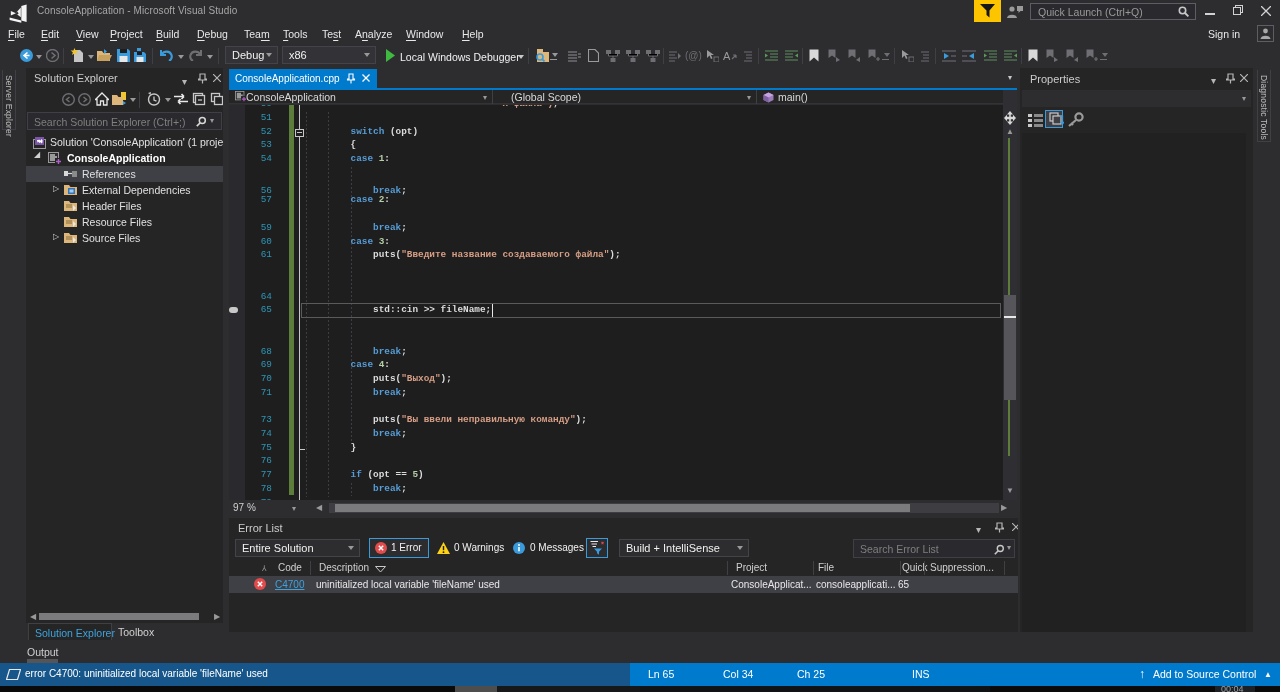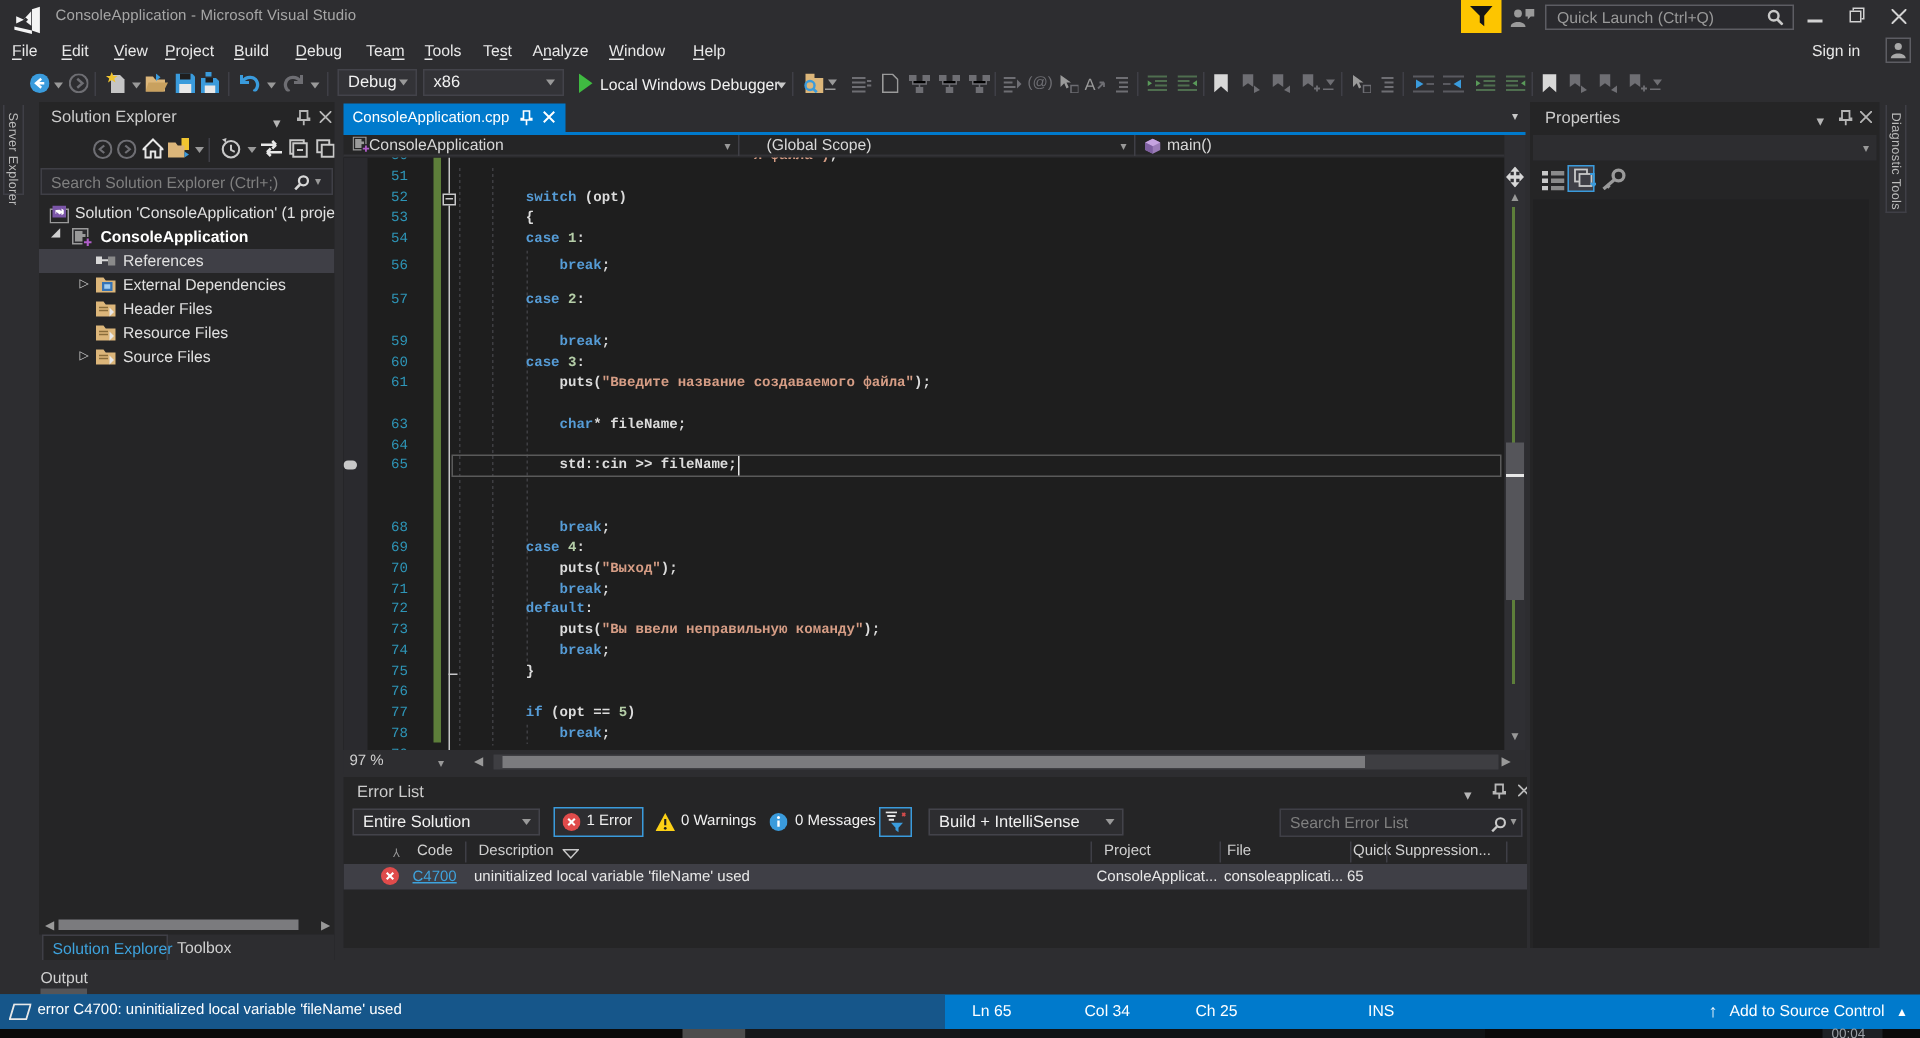--- a/index.html
+++ b/index.html
@@ -492,33 +492,31 @@
     <div class="abs" style="left:0px;top:201.5px;width:9px;height:6px;background:#c8c8c8;border-radius:3px"></div>
     <div class="abs" style="left:70px;top:344px;width:6px;height:1px;background:#c8c8ca"></div>
     <div class="abs" style="left:65.5px;top:23.5px;width:9px;height:8px;border:1px solid #c8c8ca;background:#1e1e1e"></div>
     <div class="abs" style="left:67.5px;top:27px;width:5px;height:1px;background:#c8c8c8"></div>
     <div class="abs" style="left:262.5px;top:199px;width:1px;height:13px;background:#e8e8e8"></div>
     <div class="cl" style="top:-6.8px"><span class="ln" style="top:0">50</span><span class="ct2" style="top:0">                                   <span class="st">я файла")</span><span class="pl">;</span></span></div>
     <div class="cl" style="top:6.9px"><span class="ln" style="top:0">51</span></div>
     <div class="cl" style="top:20.6px"><span class="ln" style="top:0">52</span><span class="ct2" style="top:0">        <span class="kw">switch</span><span class="pl"> (opt)</span></span></div>
     <div class="cl" style="top:34.4px"><span class="ln" style="top:0">53</span><span class="ct2" style="top:0">        <span class="pl">{</span></span></div>
     <div class="cl" style="top:48.1px"><span class="ln" style="top:0">54</span><span class="ct2" style="top:0">        <span class="kw">case</span><span class="pl"> </span><span class="nm">1</span><span class="pl">:</span></span></div>
-    <div class="cl" style="top:66px"><span class="ln" style="top:0">56</span><span class="ct2" style="top:0">            <span class="kw">break</span><span class="pl">;</span></span></div>
+    <div class="cl" style="top:80px"><span class="ln" style="top:0">56</span><span class="ct2" style="top:0">            <span class="kw">break</span><span class="pl">;</span></span></div>
     <div class="cl" style="top:89.3px"><span class="ln" style="top:0">57</span><span class="ct2" style="top:0">        <span class="kw">case</span><span class="pl"> </span><span class="nm">2</span><span class="pl">:</span></span></div>
     <div class="cl" style="top:116.8px"><span class="ln" style="top:0">59</span><span class="ct2" style="top:0">            <span class="kw">break</span><span class="pl">;</span></span></div>
     <div class="cl" style="top:130.6px"><span class="ln" style="top:0">60</span><span class="ct2" style="top:0">        <span class="kw">case</span><span class="pl"> </span><span class="nm">3</span><span class="pl">:</span></span></div>
     <div class="cl" style="top:144.3px"><span class="ln" style="top:0">61</span><span class="ct2" style="top:0">            <span class="pl">puts(</span><span class="st">"Введите название создаваемого файла"</span><span class="pl">);</span></span></div>
-    <div class="cl" style="top:171.8px"><span class="ln" style="top:0">63</span><span class="ct2" style="top:0">            <span class="kw">char</span><span class="pl">* fileName;</span></span></div>
     <div class="cl" style="top:185.5px"><span class="ln" style="top:0">64</span></div>
     <div class="cl" style="top:199.3px"><span class="ln" style="top:0">65</span><span class="ct2" style="top:0">            <span class="pl">std::cin &gt;&gt; fileName;</span></span></div>
     <div class="cl" style="top:240.5px"><span class="ln" style="top:0">68</span><span class="ct2" style="top:0">            <span class="kw">break</span><span class="pl">;</span></span></div>
     <div class="cl" style="top:254.2px"><span class="ln" style="top:0">69</span><span class="ct2" style="top:0">        <span class="kw">case</span><span class="pl"> </span><span class="nm">4</span><span class="pl">:</span></span></div>
     <div class="cl" style="top:268.0px"><span class="ln" style="top:0">70</span><span class="ct2" style="top:0">            <span class="pl">puts(</span><span class="st">"Выход"</span><span class="pl">);</span></span></div>
     <div class="cl" style="top:281.7px"><span class="ln" style="top:0">71</span><span class="ct2" style="top:0">            <span class="kw">break</span><span class="pl">;</span></span></div>
-    <div class="cl" style="top:295.4px"><span class="ln" style="top:0">72</span><span class="ct2" style="top:0">        <span class="kw">default</span><span class="pl">:</span></span></div>
     <div class="cl" style="top:309.2px"><span class="ln" style="top:0">73</span><span class="ct2" style="top:0">            <span class="pl">puts(</span><span class="st">"Вы ввели неправильную команду"</span><span class="pl">);</span></span></div>
     <div class="cl" style="top:322.9px"><span class="ln" style="top:0">74</span><span class="ct2" style="top:0">            <span class="kw">break</span><span class="pl">;</span></span></div>
     <div class="cl" style="top:336.7px"><span class="ln" style="top:0">75</span><span class="ct2" style="top:0">        <span class="pl">}</span></span></div>
     <div class="cl" style="top:350.4px"><span class="ln" style="top:0">76</span></div>
     <div class="cl" style="top:364.1px"><span class="ln" style="top:0">77</span><span class="ct2" style="top:0">        <span class="kw">if</span><span class="pl"> (opt == </span><span class="nm">5</span><span class="pl">)</span></span></div>
     <div class="cl" style="top:377.9px"><span class="ln" style="top:0">78</span><span class="ct2" style="top:0">            <span class="kw">break</span><span class="pl">;</span></span></div>
     <div class="cl" style="top:391.6px"><span class="ln" style="top:0">79</span></div>
   </div>
 
   <div class="abs" id="ehsrow" style="left:229px;top:500px;width:788px;height:16px;background:#2d2d30">

